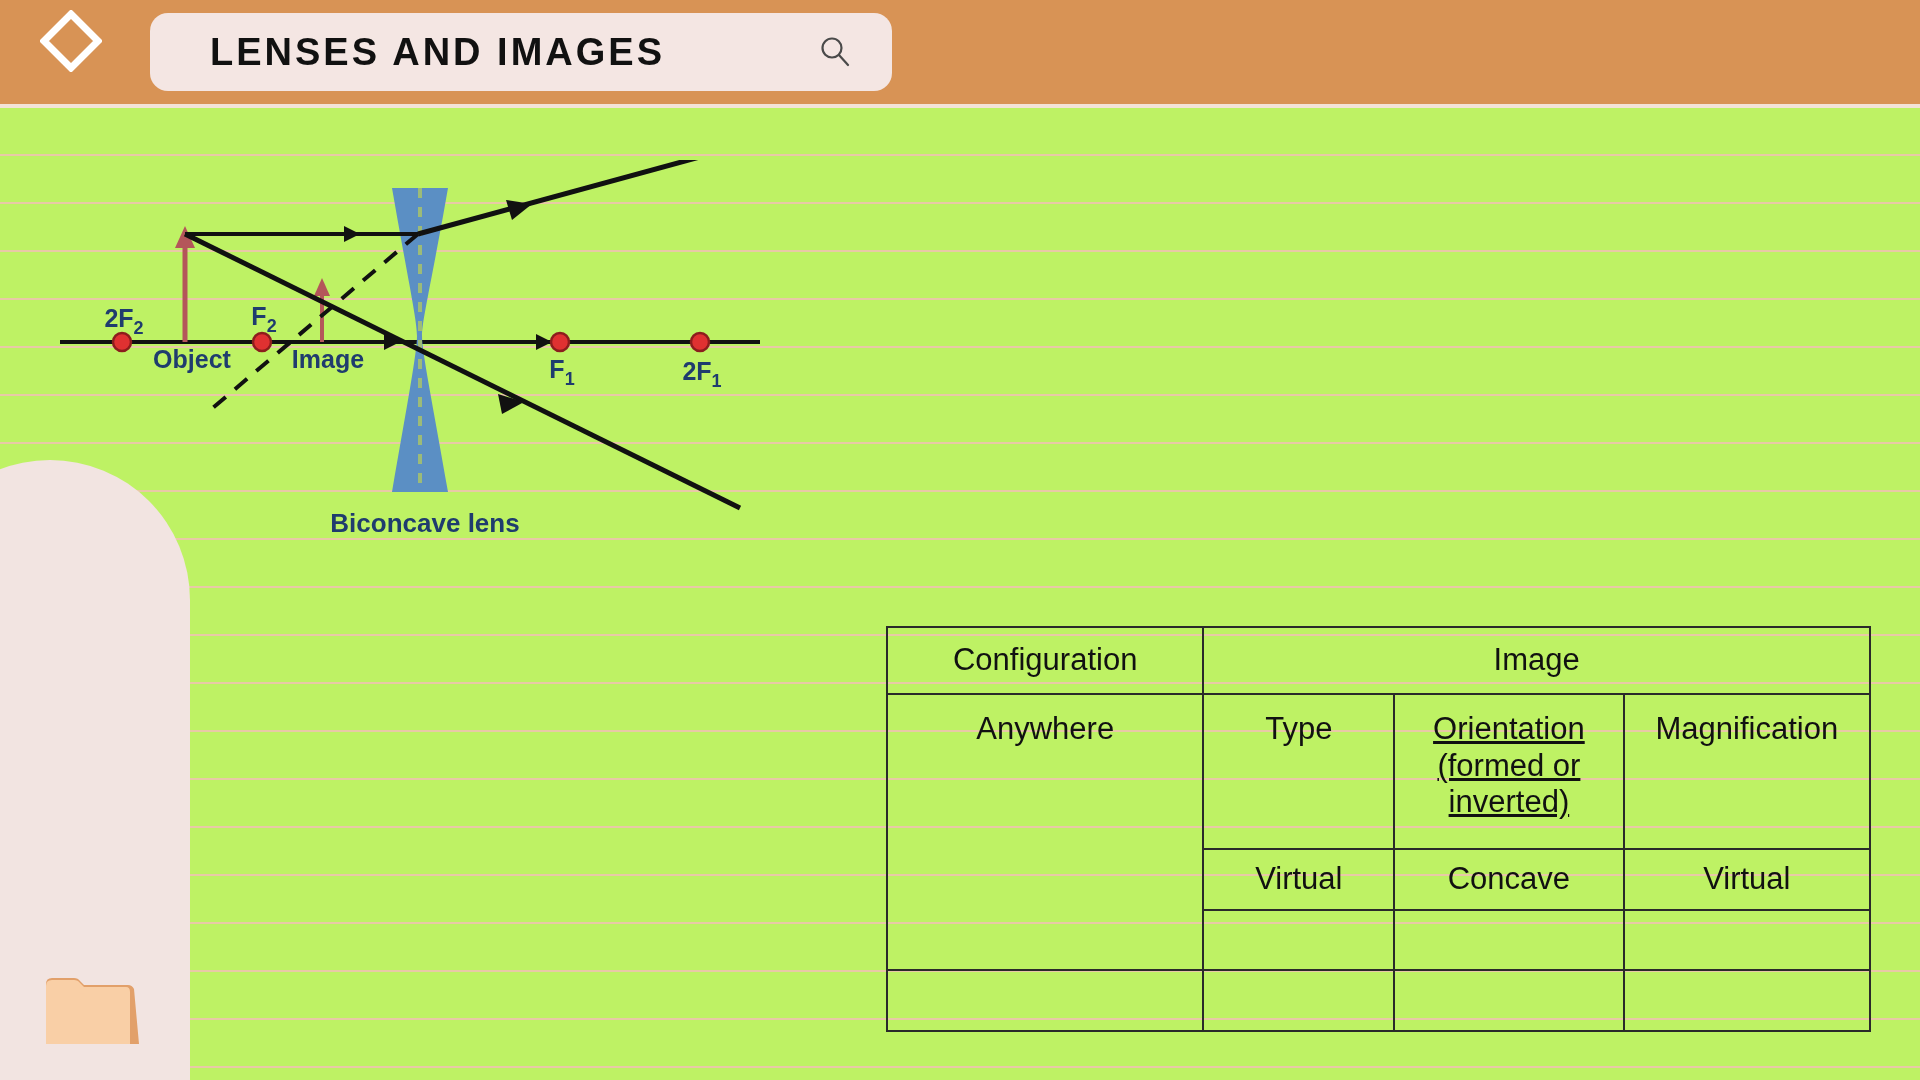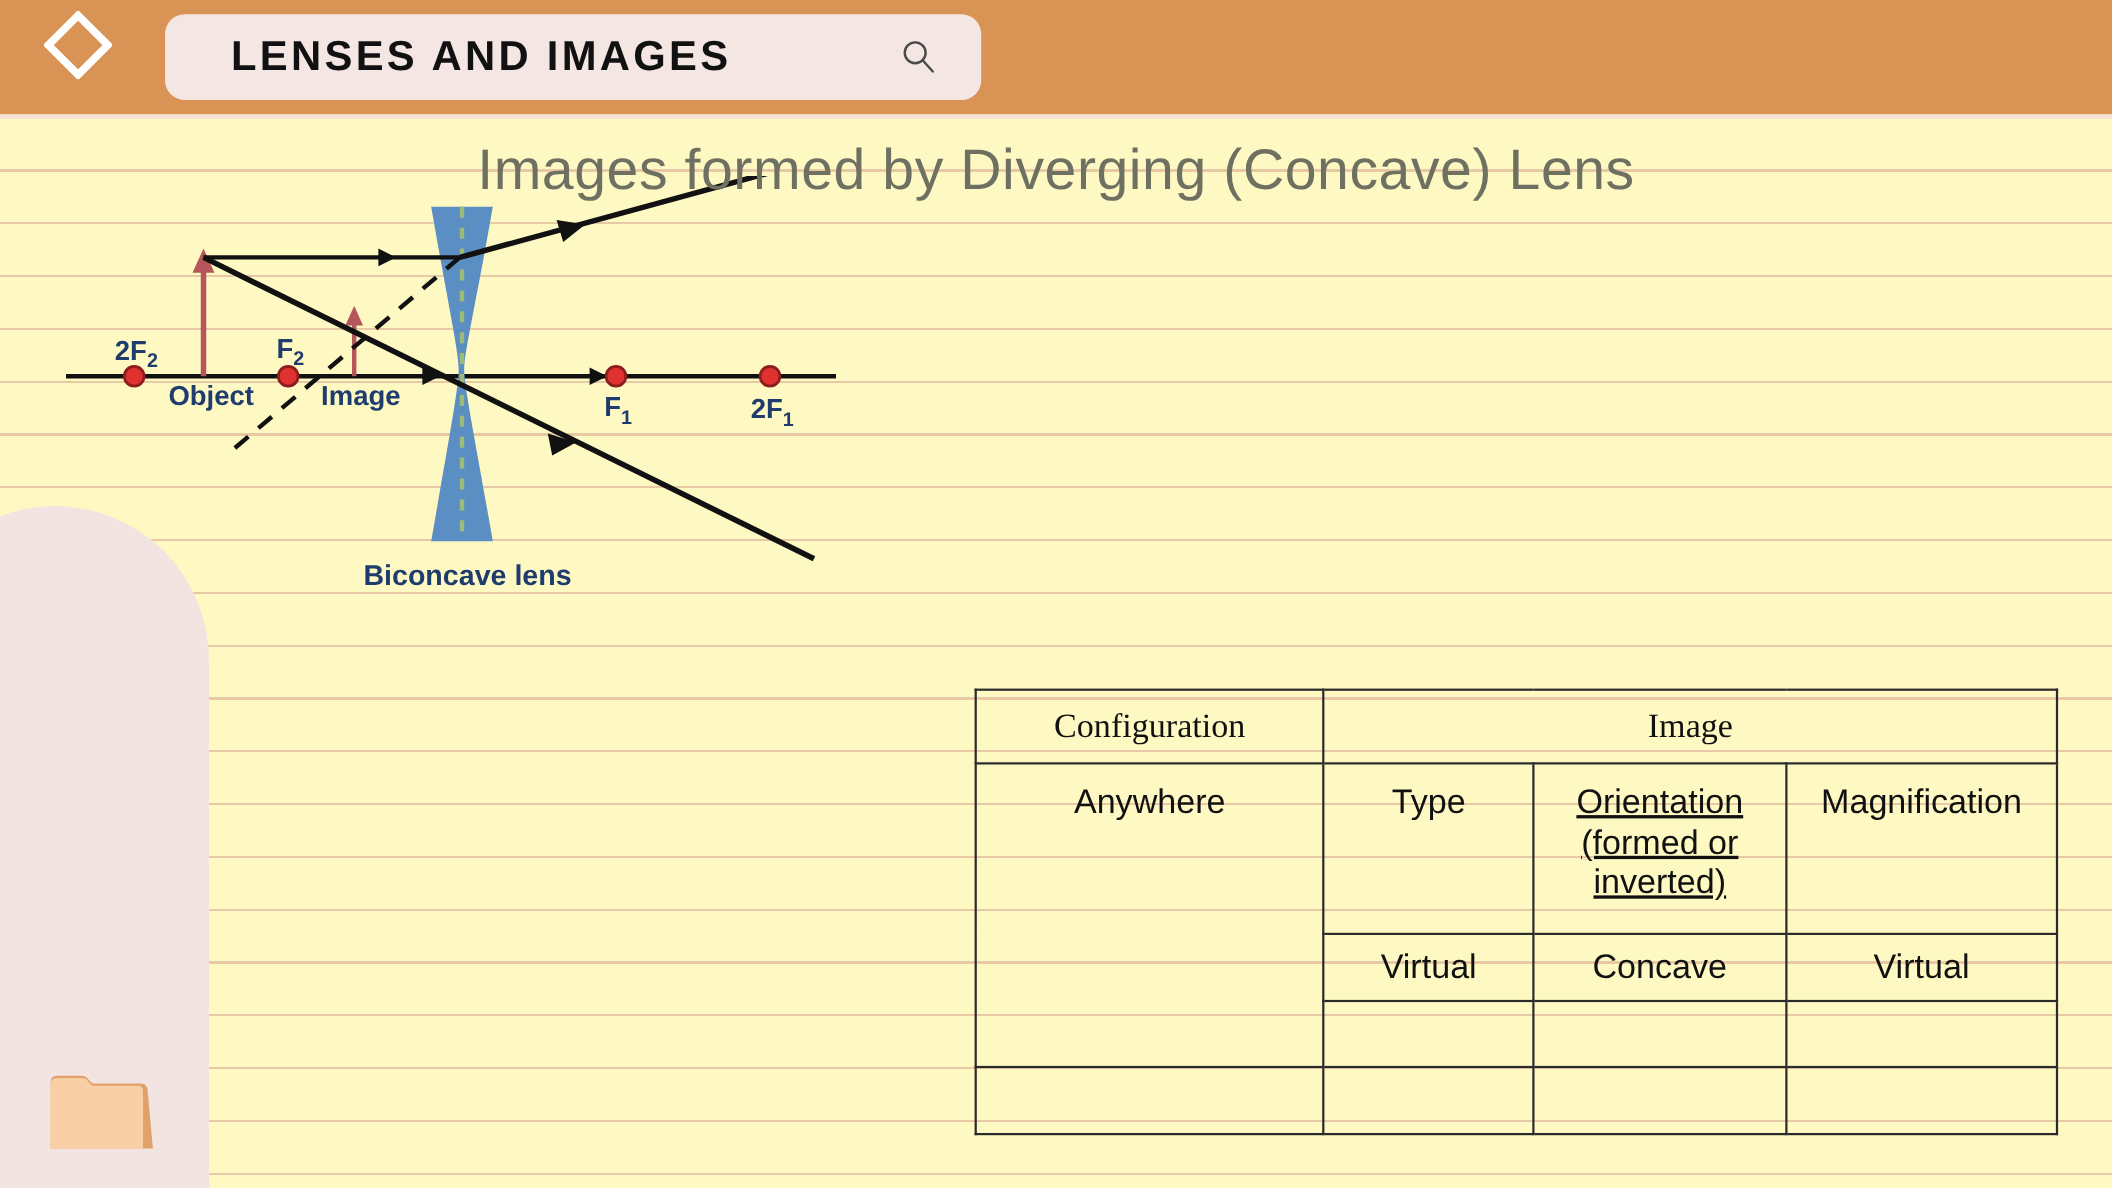--- a/index.html
+++ b/index.html
@@ -2,21 +2,21 @@
 <html><head>
 <meta charset="utf-8">
 <style>
   * { box-sizing: border-box; margin: 0; padding: 0; }
   html, body {
     width: 1920px; height: 1080px;
     overflow: hidden;
     background: #fdfbf8;
     font-family: "Liberation Sans", sans-serif;
   }
-  #stage { position: relative; width: 1920px; height: 1080px; background: #fef9c3; }
+  #stage { position: relative; width: 1920px; height: 1080px; background: #bef264; }
 
   
   .ruled {
     position: absolute; left: 0; top: 108px;
     width: 1920px; height: 972px;
     background-image: repeating-linear-gradient(
       to bottom,
       rgba(0,0,0,0) 0px,
       rgba(0,0,0,0) 46px,
       #e8c9a6 46px,
@@ -110,21 +110,21 @@
   .result-table td {
     border: 2px solid #2a2a2a;
     text-align: center;
     vertical-align: middle;
     font-size: 31px;
     color: #111;
     font-family: "Liberation Sans", sans-serif;
     padding: 4px 6px;
     background: transparent;
   }
-  .row-head td { height: 64px; font-family: Liberation Serif, serif; }
+  .row-head td { height: 64px; }
   .row-sub  td { height: 148px; vertical-align: top; padding-top: 16px; }
   .row-val  td { height: 58px; }
   .row-pad  td { height: 58px; }
   .lbl-multiline { line-height: 1.18; }
 </style>
 </head>
 <body>
 
 <div id="stage">
 
@@ -145,21 +145,20 @@
   </svg>
 
   <div class="titlebar">
     <span class="titlebar-text">LENSES AND IMAGES</span>
     <svg class="search-icon" viewBox="0 0 34 34">
       <circle cx="14" cy="13" r="9.5" fill="none" stroke="#4a4a4a" stroke-width="2.2"></circle>
       <line x1="21" y1="20" x2="30" y2="30" stroke="#4a4a4a" stroke-width="2.2" stroke-linecap="round"></line>
     </svg>
   </div>
 
-  <div class="slide-title">Images formed by Diverging  (Concave) Lens</div>
 
   <svg class="diagram" viewBox="0 0 940 520">
 
     <line x1="20" y1="182" x2="720" y2="182" stroke="#111" stroke-width="4"></line>
 
     <polygon points="360,182 344,174 344,190" fill="#111"></polygon>
     <polygon points="512,182 496,174 496,190" fill="#111"></polygon>
 
     <path d="M353 30 L406 30 Q378 175 378 175 Q378 175 406 330 L353 330 Q381 175 381 175 Q381 175 353 30 Z" fill="#5b8fc4"></path>
     <path d="M352 28 L408 28 C392 120 382 160 382 176 C382 192 392 240 408 332 L352 332 C368 240 377 192 377 176 C377 160 368 120 352 28 Z" fill="#5b8fc4"></path>

